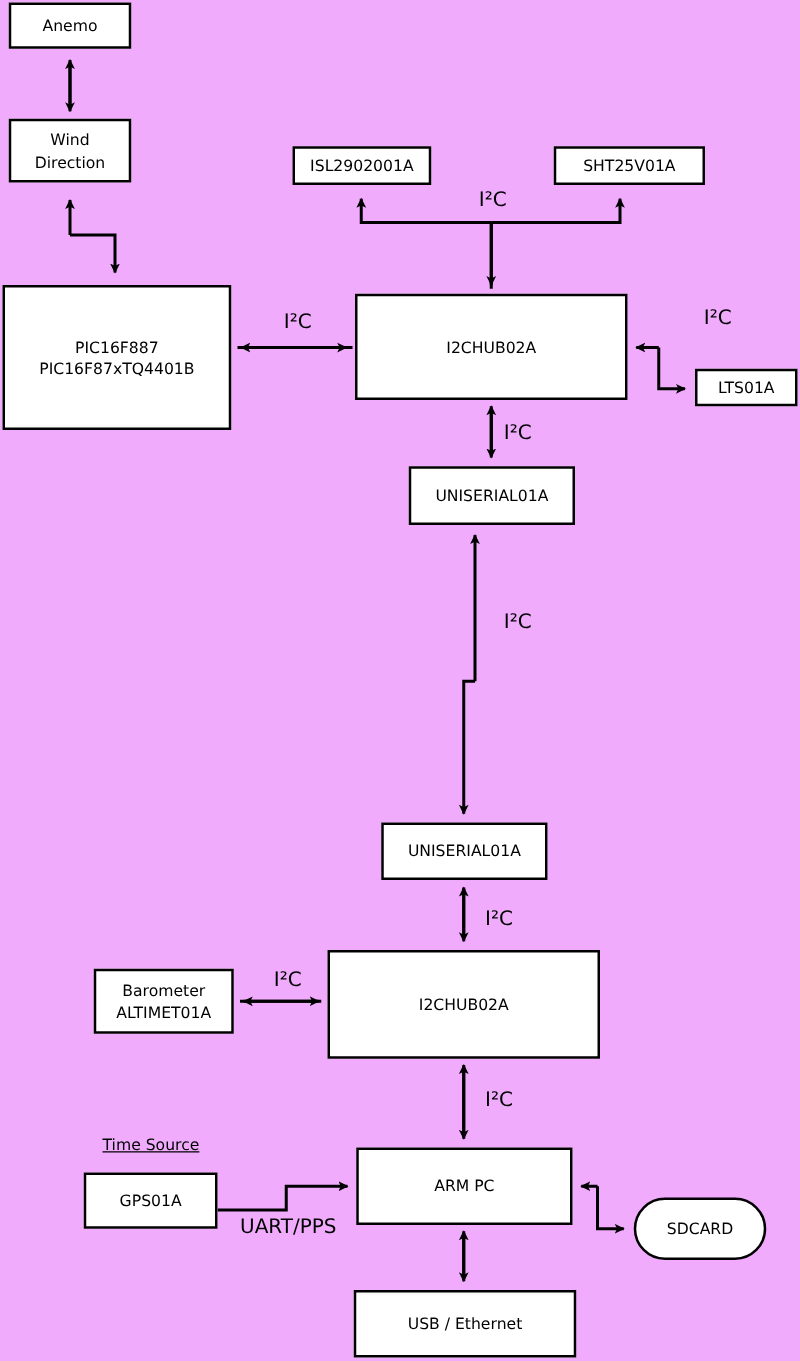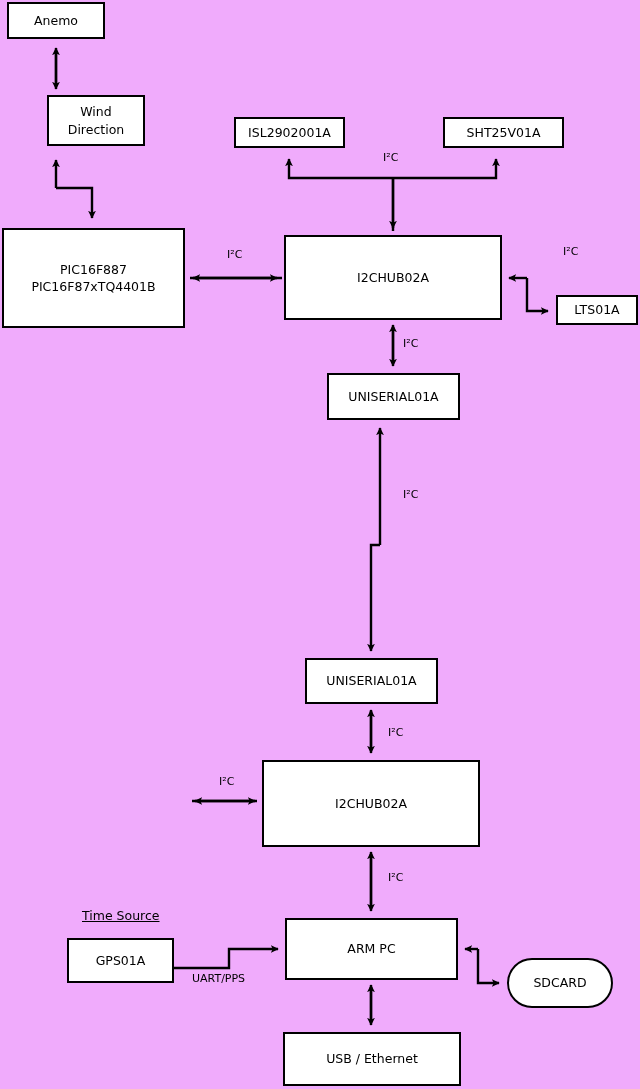--- a/index.html
+++ b/index.html
@@ -37,21 +37,21 @@
     line-height: 1.38;
     z-index: 3;
   }
   .node .node-label {
     white-space: pre-line;
     display: block;
   }
   .edge-label {
     position: absolute;
     color: #000000;
-    font-size: 11px;
+    font-size: 16px;
     line-height: 1;
     white-space: nowrap;
     z-index: 4;
   }
   .free-label {
     position: absolute;
     color: #000000;
     font-size: 12.5px;
     line-height: 1;
     white-space: nowrap;
@@ -111,26 +111,26 @@
 
       <line x1="371" y1="987" x2="371" y2="1025" marker-end="url(#ah)"></line>
       <line x1="371" y1="1022" x2="371" y2="985" marker-end="url(#ah)"></line>
     </g>
   </svg>
 
   <div class="node" style="left:7px;  top:2px;    width:98px;  height:37px;">
     <span class="node-label">Anemo</span>
   </div>
 
-  <div class="node" style="left:7px;  top:95px;   width:98px;  height:51px;margin-left:40px;">
+  <div class="node" style="left:7px;  top:95px;   width:98px;  height:51px;">
     <span class="node-label">Wind
 Direction</span>
   </div>
 
-  <div class="node" style="left:2px;  top:228px;  width:183px; height:100px;">
+  <div class="node" style="left:2px;  top:228px;  width:183px; height:116px;">
     <span class="node-label">PIC16F887
 PIC16F87xTQ4401B</span>
   </div>
 
   <div class="node" style="left:234px;top:117px;  width:111px; height:31px;">
     <span class="node-label">ISL2902001A</span>
   </div>
 
   <div class="node" style="left:443px;top:117px;  width:121px; height:31px;">
     <span class="node-label">SHT25V01A</span>
@@ -149,20 +149,24 @@
   </div>
 
   <div class="node" style="left:305px;top:658px;  width:133px; height:46px;">
     <span class="node-label">UNISERIAL01A</span>
   </div>
 
   <div class="node" style="left:262px;top:760px;  width:218px; height:87px;">
     <span class="node-label">I2CHUB02A</span>
   </div>
 
+  <div class="node" style="left:75px; top:775px;  width:112px; height:52px;">
+    <span class="node-label">Barometer
+ALTIMET01A</span>
+  </div>
 
   <div class="node" style="left:285px;top:918px;  width:173px; height:62px;">
     <span class="node-label">ARM PC</span>
   </div>
 
   <div class="node" style="left:67px; top:938px;  width:107px; height:45px;">
     <span class="node-label">GPS01A</span>
   </div>
 
   <div class="node" style="left:507px;top:958px;  width:106px; height:50px;border-radius:25px;">

